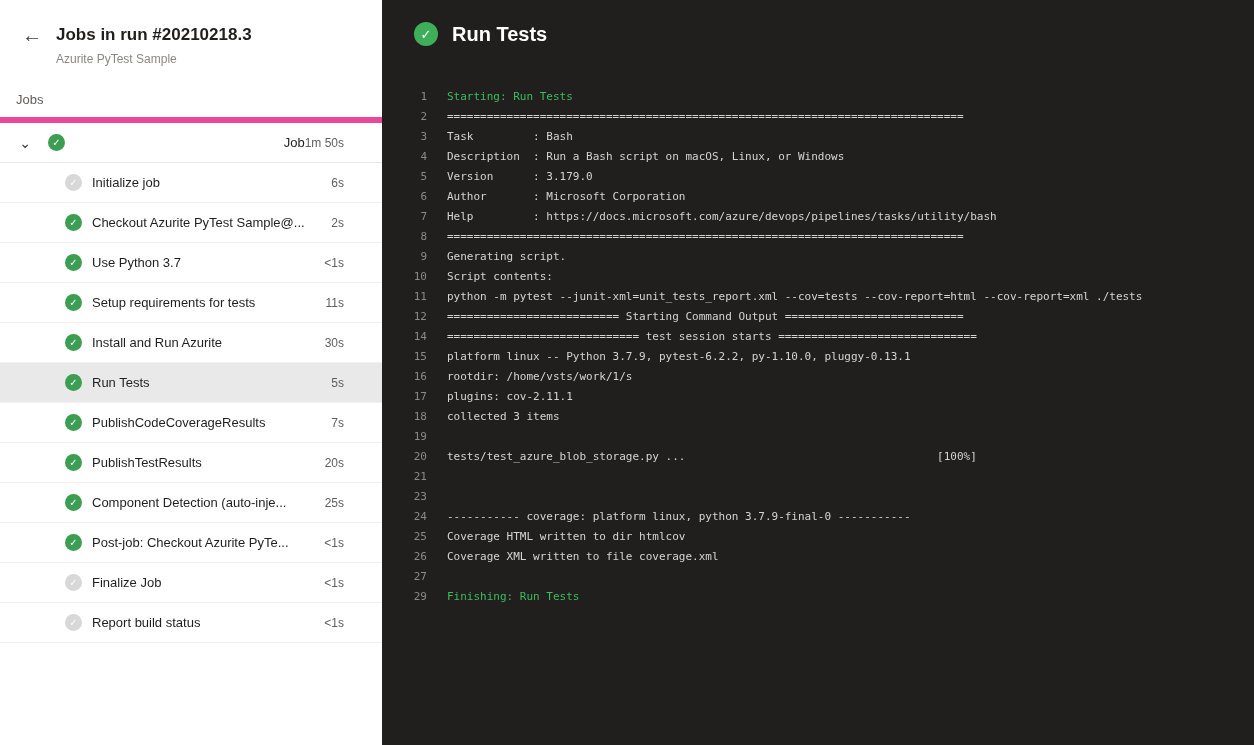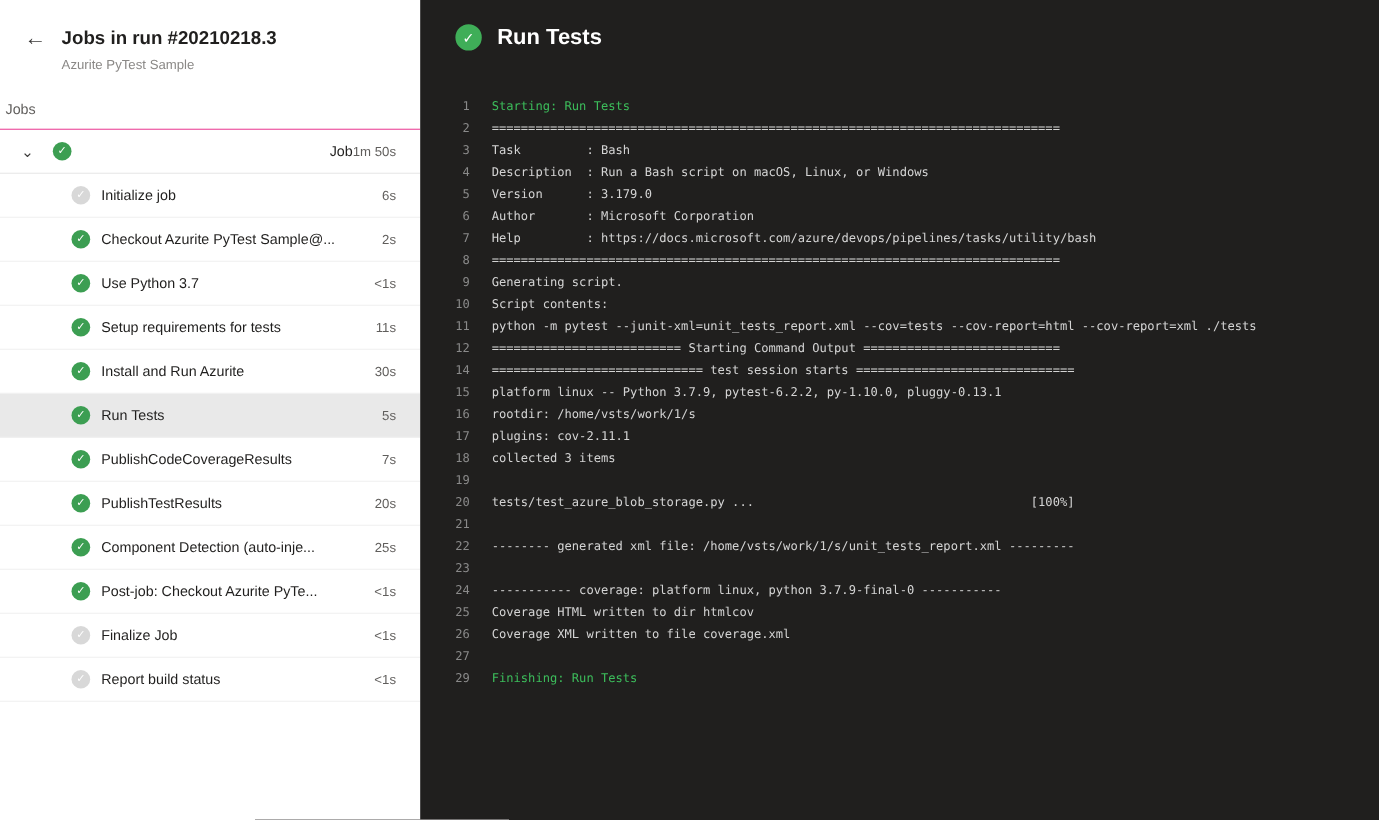--- a/index.html
+++ b/index.html
@@ -5,26 +5,26 @@
   * { margin:0; padding:0; box-sizing:border-box; }
   body { font-family:"Liberation Sans", sans-serif; background:#fff; }
   .app { width:1254px; height:745px; display:flex; overflow:hidden; }
 
   
   .sidebar { width:382px; min-width:382px; background:#ffffff; height:100%; overflow:hidden; }
   .sidebar-header { display:flex; align-items:flex-start; padding:24px 16px 0 22px; }
   .back-btn { background:none; border:none; cursor:pointer; font-size:20px; color:#3b3a39; line-height:22px; padding:0; margin-right:14px; }
   .titles h1 { font-size:17px; font-weight:700; color:#201f1e; line-height:22px; }
   .subtitle { font-size:12px; color:#8a8886; margin-top:6px; }
-  .jobs-label { font-size:13px; color:#605e5c; padding:26px 16px 10px 5px; border-bottom:1px solid #ec4899; }
+  .jobs-label { font-size:13px; color:#605e5c; padding:26px 16px 10px 16px; border-bottom:6px solid #ec4899; }
 
   .job-row { display:flex; align-items:center; height:40px; border-bottom:1px solid #f1f1f1; cursor:pointer; }
   .job-row.selected { background:#e9e9e9; }
   .job-row .label { font-size:13px; color:#201f1e; flex:1; white-space:nowrap; overflow:hidden; text-overflow:ellipsis; }
-  .job-row .duration { font-size:12px; color:#605e5c; padding-right:22px; }
+  .job-row .duration { font-size:12px; color:#605e5c; padding-right:38px; }
   .job-row.root { border-bottom:1px solid #e8e8e8; }
   .job-row.root .chevron { width:18px; margin-left:16px; color:#3b3a39; font-size:14px; text-align:center; }
   .job-row.root .circle { margin-left:14px; }
   .job-row.root .label { margin-left:10px; font-size:13px;text-align:right; }
   .job-row.child { padding-left:65px; }
   .job-row.child .label { margin-left:10px; }
 
   .circle { width:17px; height:17px; min-width:17px; border-radius:50%; display:inline-flex; align-items:center; justify-content:center; color:#fff; font-size:10px; line-height:1; }
   .circle.success { background:#3c9e52; }
   .circle.muted { background:#d8d8d8; }
@@ -211,24 +211,20 @@
         </div>
         <div class="log-line">
           <span class="num">20</span>
           <span class="text"><span class="t-plain">tests/test_azure_blob_storage.py ...                                      [100%]</span></span>
         </div>
         <div class="log-line">
           <span class="num">21</span>
           <span class="text"></span>
         </div>
         <div class="log-line">
-          <span class="num">22</span>
-          <span class="text"><span class="t-plain">-------- generated xml file: /home/vsts/work/1/s/unit_tests_report.xml ---------</span></span>
-        </div>
-        <div class="log-line">
           <span class="num">23</span>
           <span class="text"></span>
         </div>
         <div class="log-line">
           <span class="num">24</span>
           <span class="text"><span class="t-plain">----------- coverage: platform linux, python 3.7.9-final-0 -----------</span></span>
         </div>
         <div class="log-line">
           <span class="num">25</span>
           <span class="text"><span class="t-plain">Coverage HTML written to dir htmlcov</span></span>

